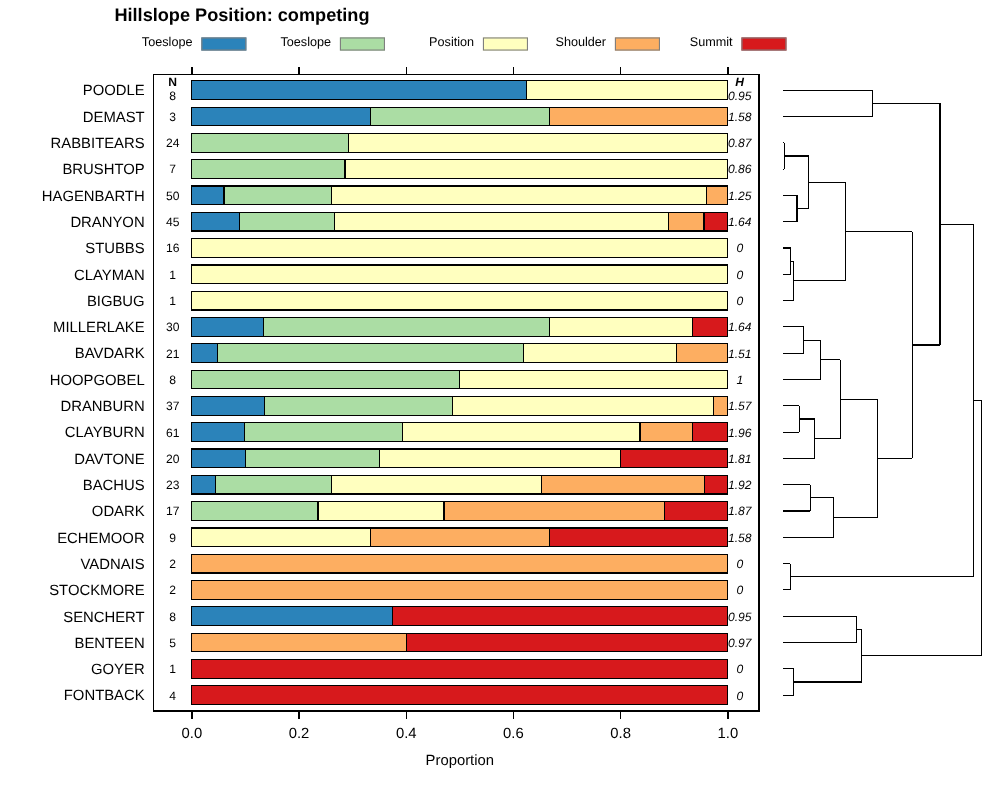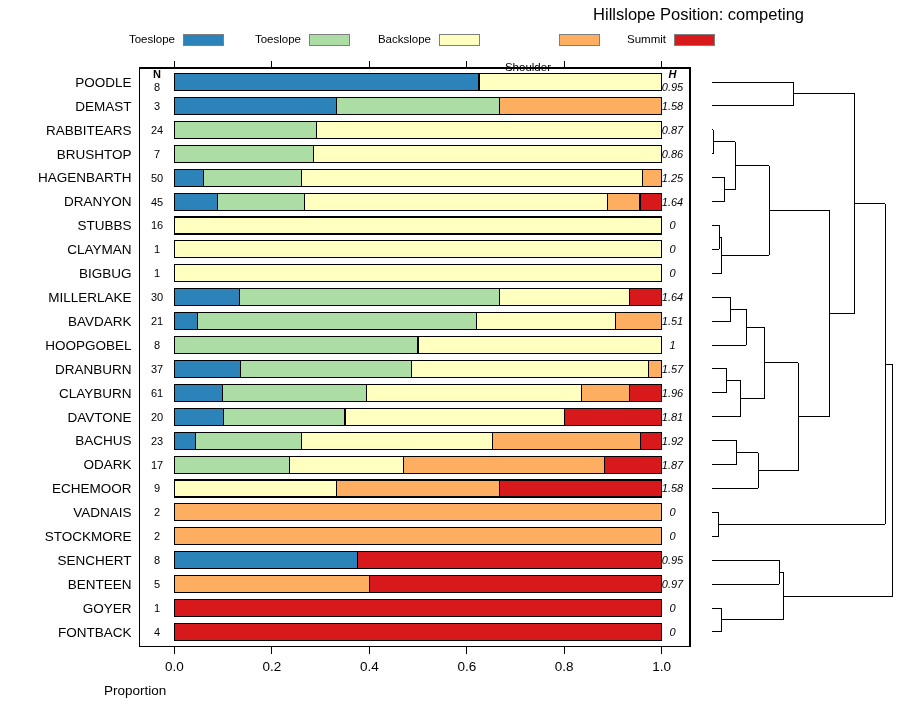--- a/index.html
+++ b/index.html
@@ -1,42 +1,42 @@
 <!DOCTYPE html>
 <html><head>
 <meta charset="utf-8">
 <style>
   html,body{margin:0;padding:0;background:#fff;}
   .canvas{position:relative;width:900px;height:720px;background:#ffffff;overflow:hidden;
           font-family:"Liberation Sans","DejaVu Sans",sans-serif;}
-  .title{position:absolute;top:5px;left:104px;width:700px;text-align:right;
-         font-size:16.5px;font-weight:normal;color:#000;}
-  .xlabel{position:absolute;top:683px;left:104px;width:628px;text-align:left;
+  .title{position:absolute;top:5px;left:104px;width:700px;text-align:left;
+         font-size:16.5px;font-weight:bold;color:#000;}
+  .xlabel{position:absolute;top:683px;left:104px;width:628px;text-align:center;
           font-size:13.5px;color:#000;}
   .legend{position:absolute;top:0;left:4px;width:900px;height:55px;}
   .legend-label{position:absolute;top:33px;width:122px;text-align:right;
                 font-size:11.5px;color:#000;}
   .legend-swatch{position:absolute;top:34px;width:41px;height:12px;
                  border:1.4px solid #7f7f7f;box-sizing:border-box;}
   svg{position:absolute;top:0;left:0;}
   text{fill:#000;}
 </style>
 </head>
 <body>
 
 <div class="canvas">
   <div class="title">Hillslope Position: competing</div>
   <div class="legend">
       <div class="legend-label" style="left: 49px;">Toeslope</div>
       <div class="legend-swatch" style="left: 179px; background: rgb(43, 131, 186);"></div>
       <div class="legend-label" style="left: 175px;">Toeslope</div>
       <div class="legend-swatch" style="left: 305px; background: rgb(171, 221, 164);"></div>
-      <div class="legend-label" style="left: 305px;">Backslope</div>
+      <div class="legend-label" style="left: 305px;">Position</div>
       <div class="legend-swatch" style="left: 435px; background: rgb(255, 255, 191);"></div>
-      <div class="legend-label" style="left: 425px; margin-top: 28px;">Shoulder</div>
+      <div class="legend-label" style="left: 425px;">Shoulder</div>
       <div class="legend-swatch" style="left: 555px; background: rgb(253, 174, 97);"></div>
       <div class="legend-label" style="left: 540px; text-align: right;">Summit</div>
       <div class="legend-swatch" style="left: 670px; background: rgb(215, 25, 28);"></div>
     </div>
   <svg id="plot" width="900" height="720">
       <rect x="139.5" y="68" width="550.5" height="578.5" fill="none" stroke="#000" stroke-width="1.2" shape-rendering="crispEdges"></rect>
       <line x1="174.4" y1="646.5" x2="174.4" y2="653.5" stroke="#000" stroke-width="1.2" shape-rendering="crispEdges"></line>
       <line x1="174.4" y1="61" x2="174.4" y2="68" stroke="#000" stroke-width="1.2" shape-rendering="crispEdges"></line>
       <text x="174.4" y="670.5" font-size="13.5" text-anchor="middle" font-weight="normal" font-style="normal">0.0</text>
       <line x1="271.86" y1="646.5" x2="271.86" y2="653.5" stroke="#000" stroke-width="1.2" shape-rendering="crispEdges"></line>

